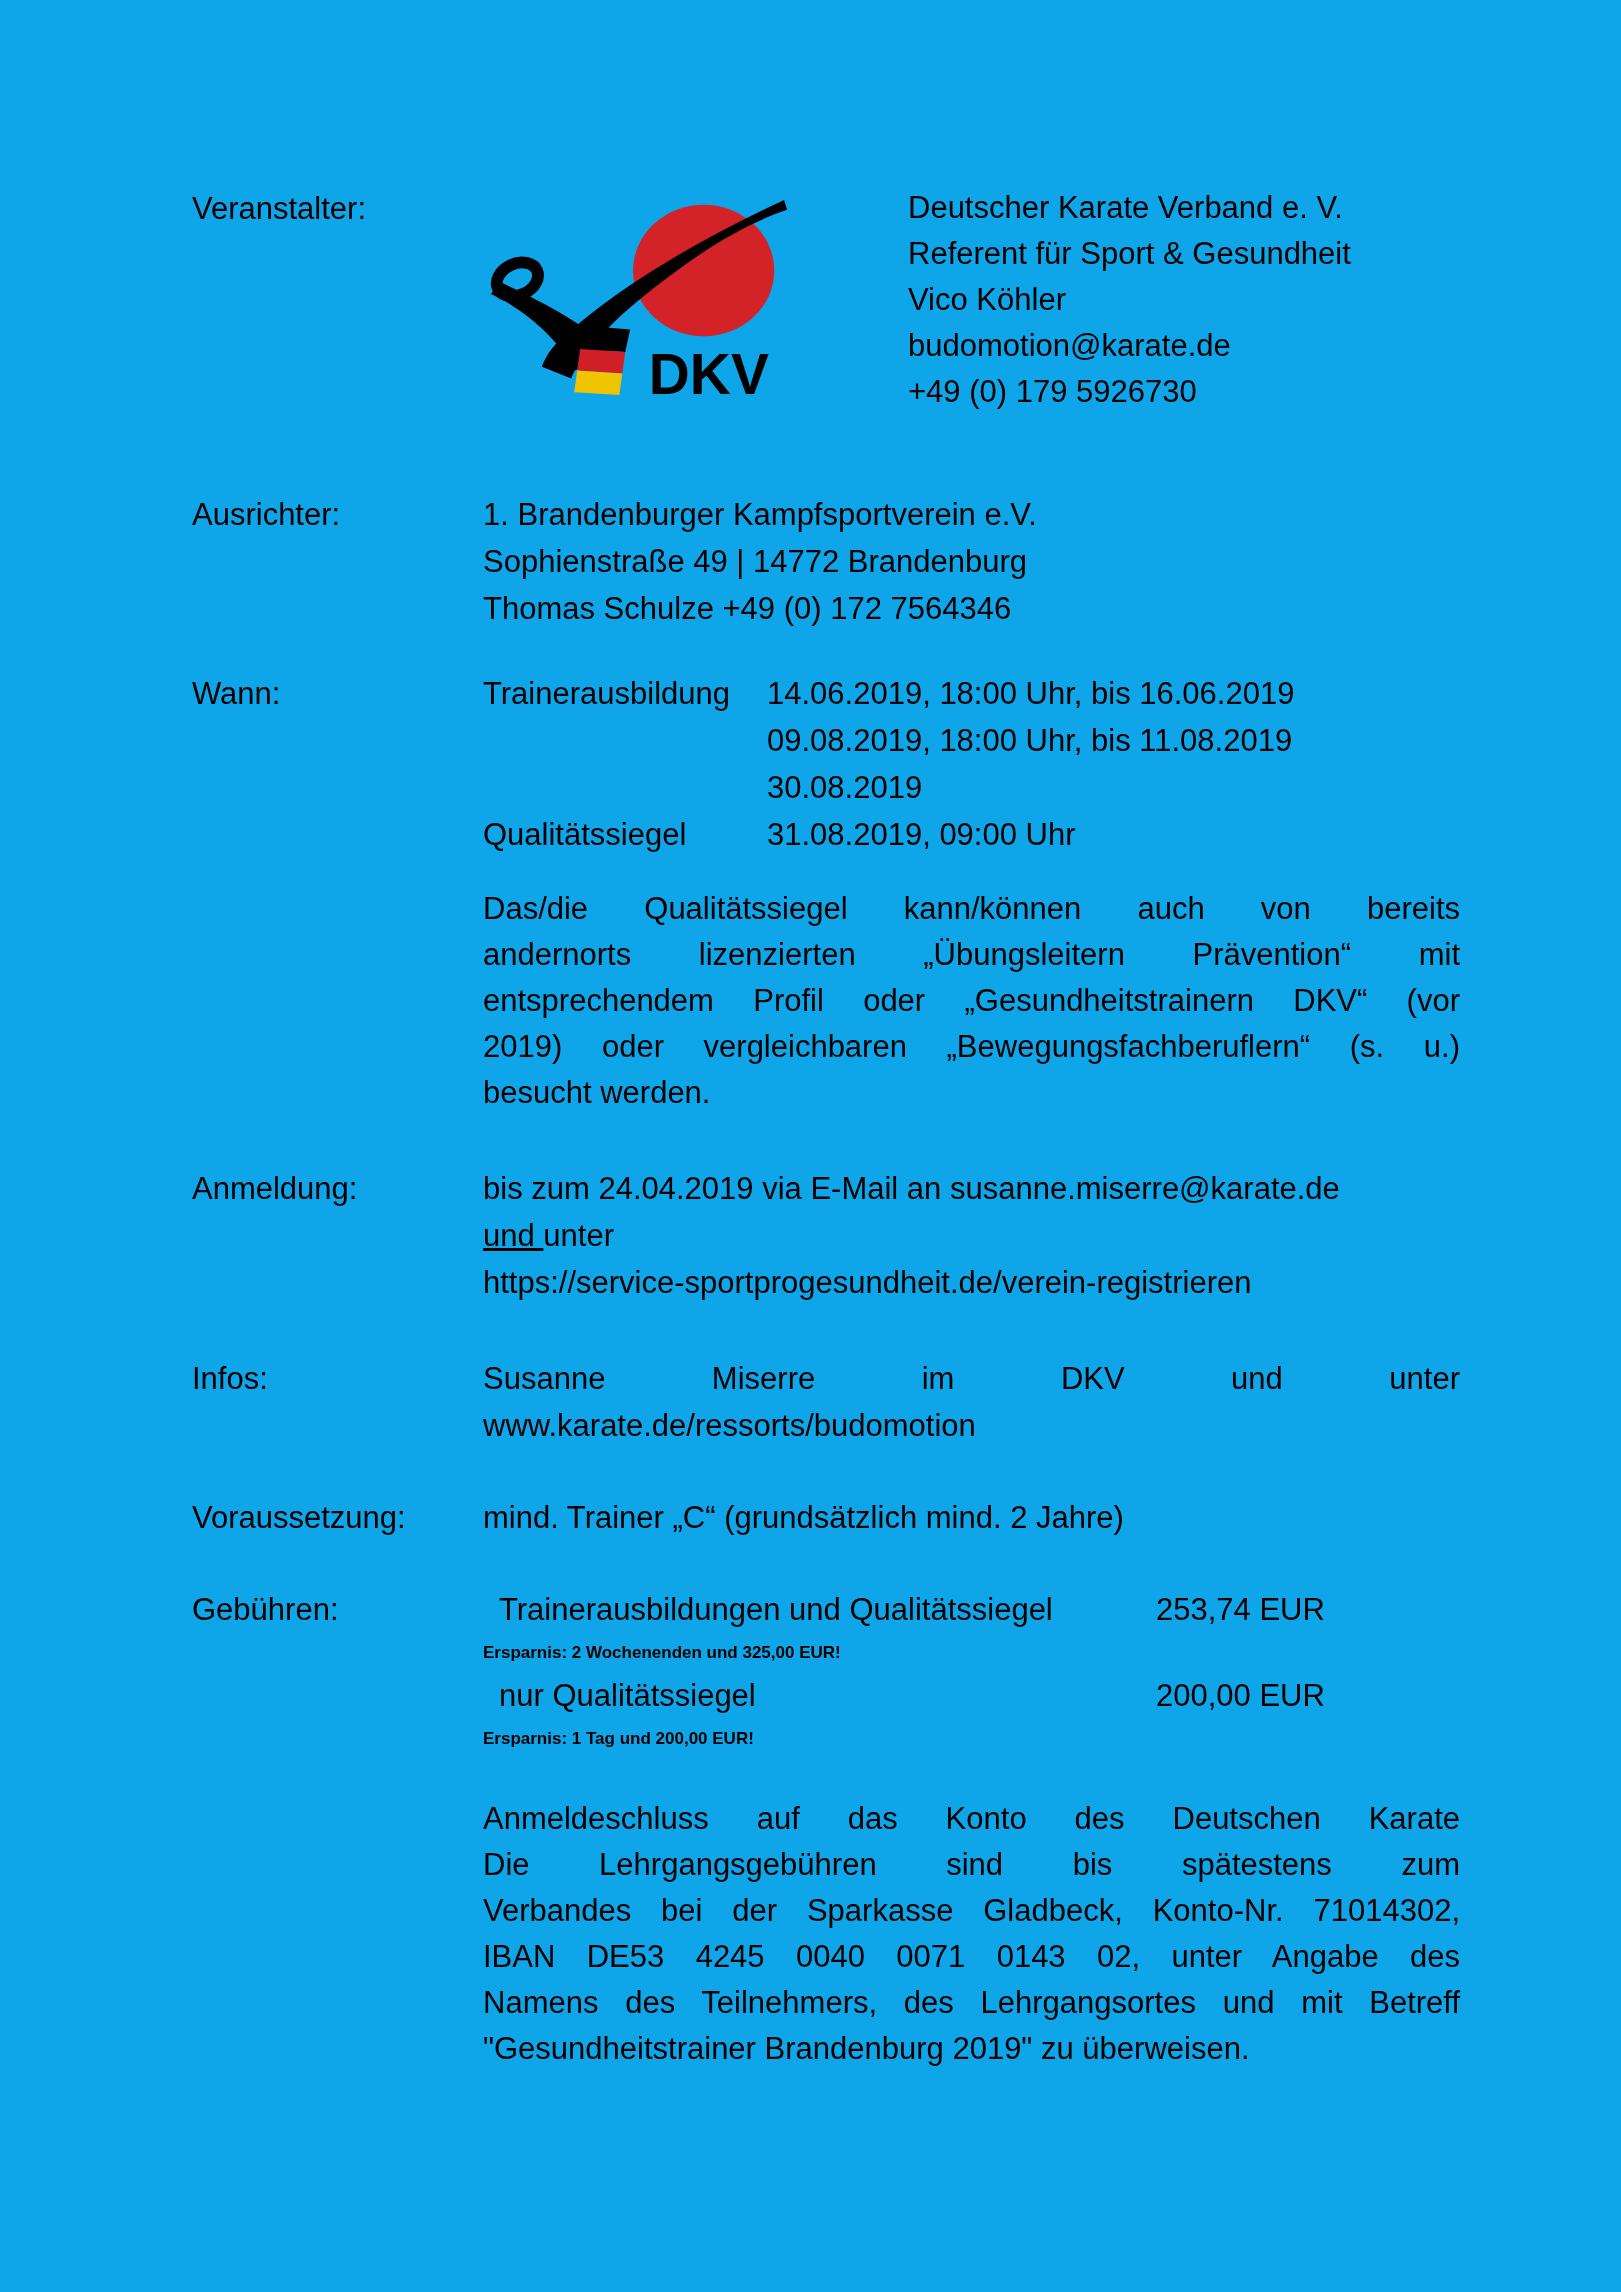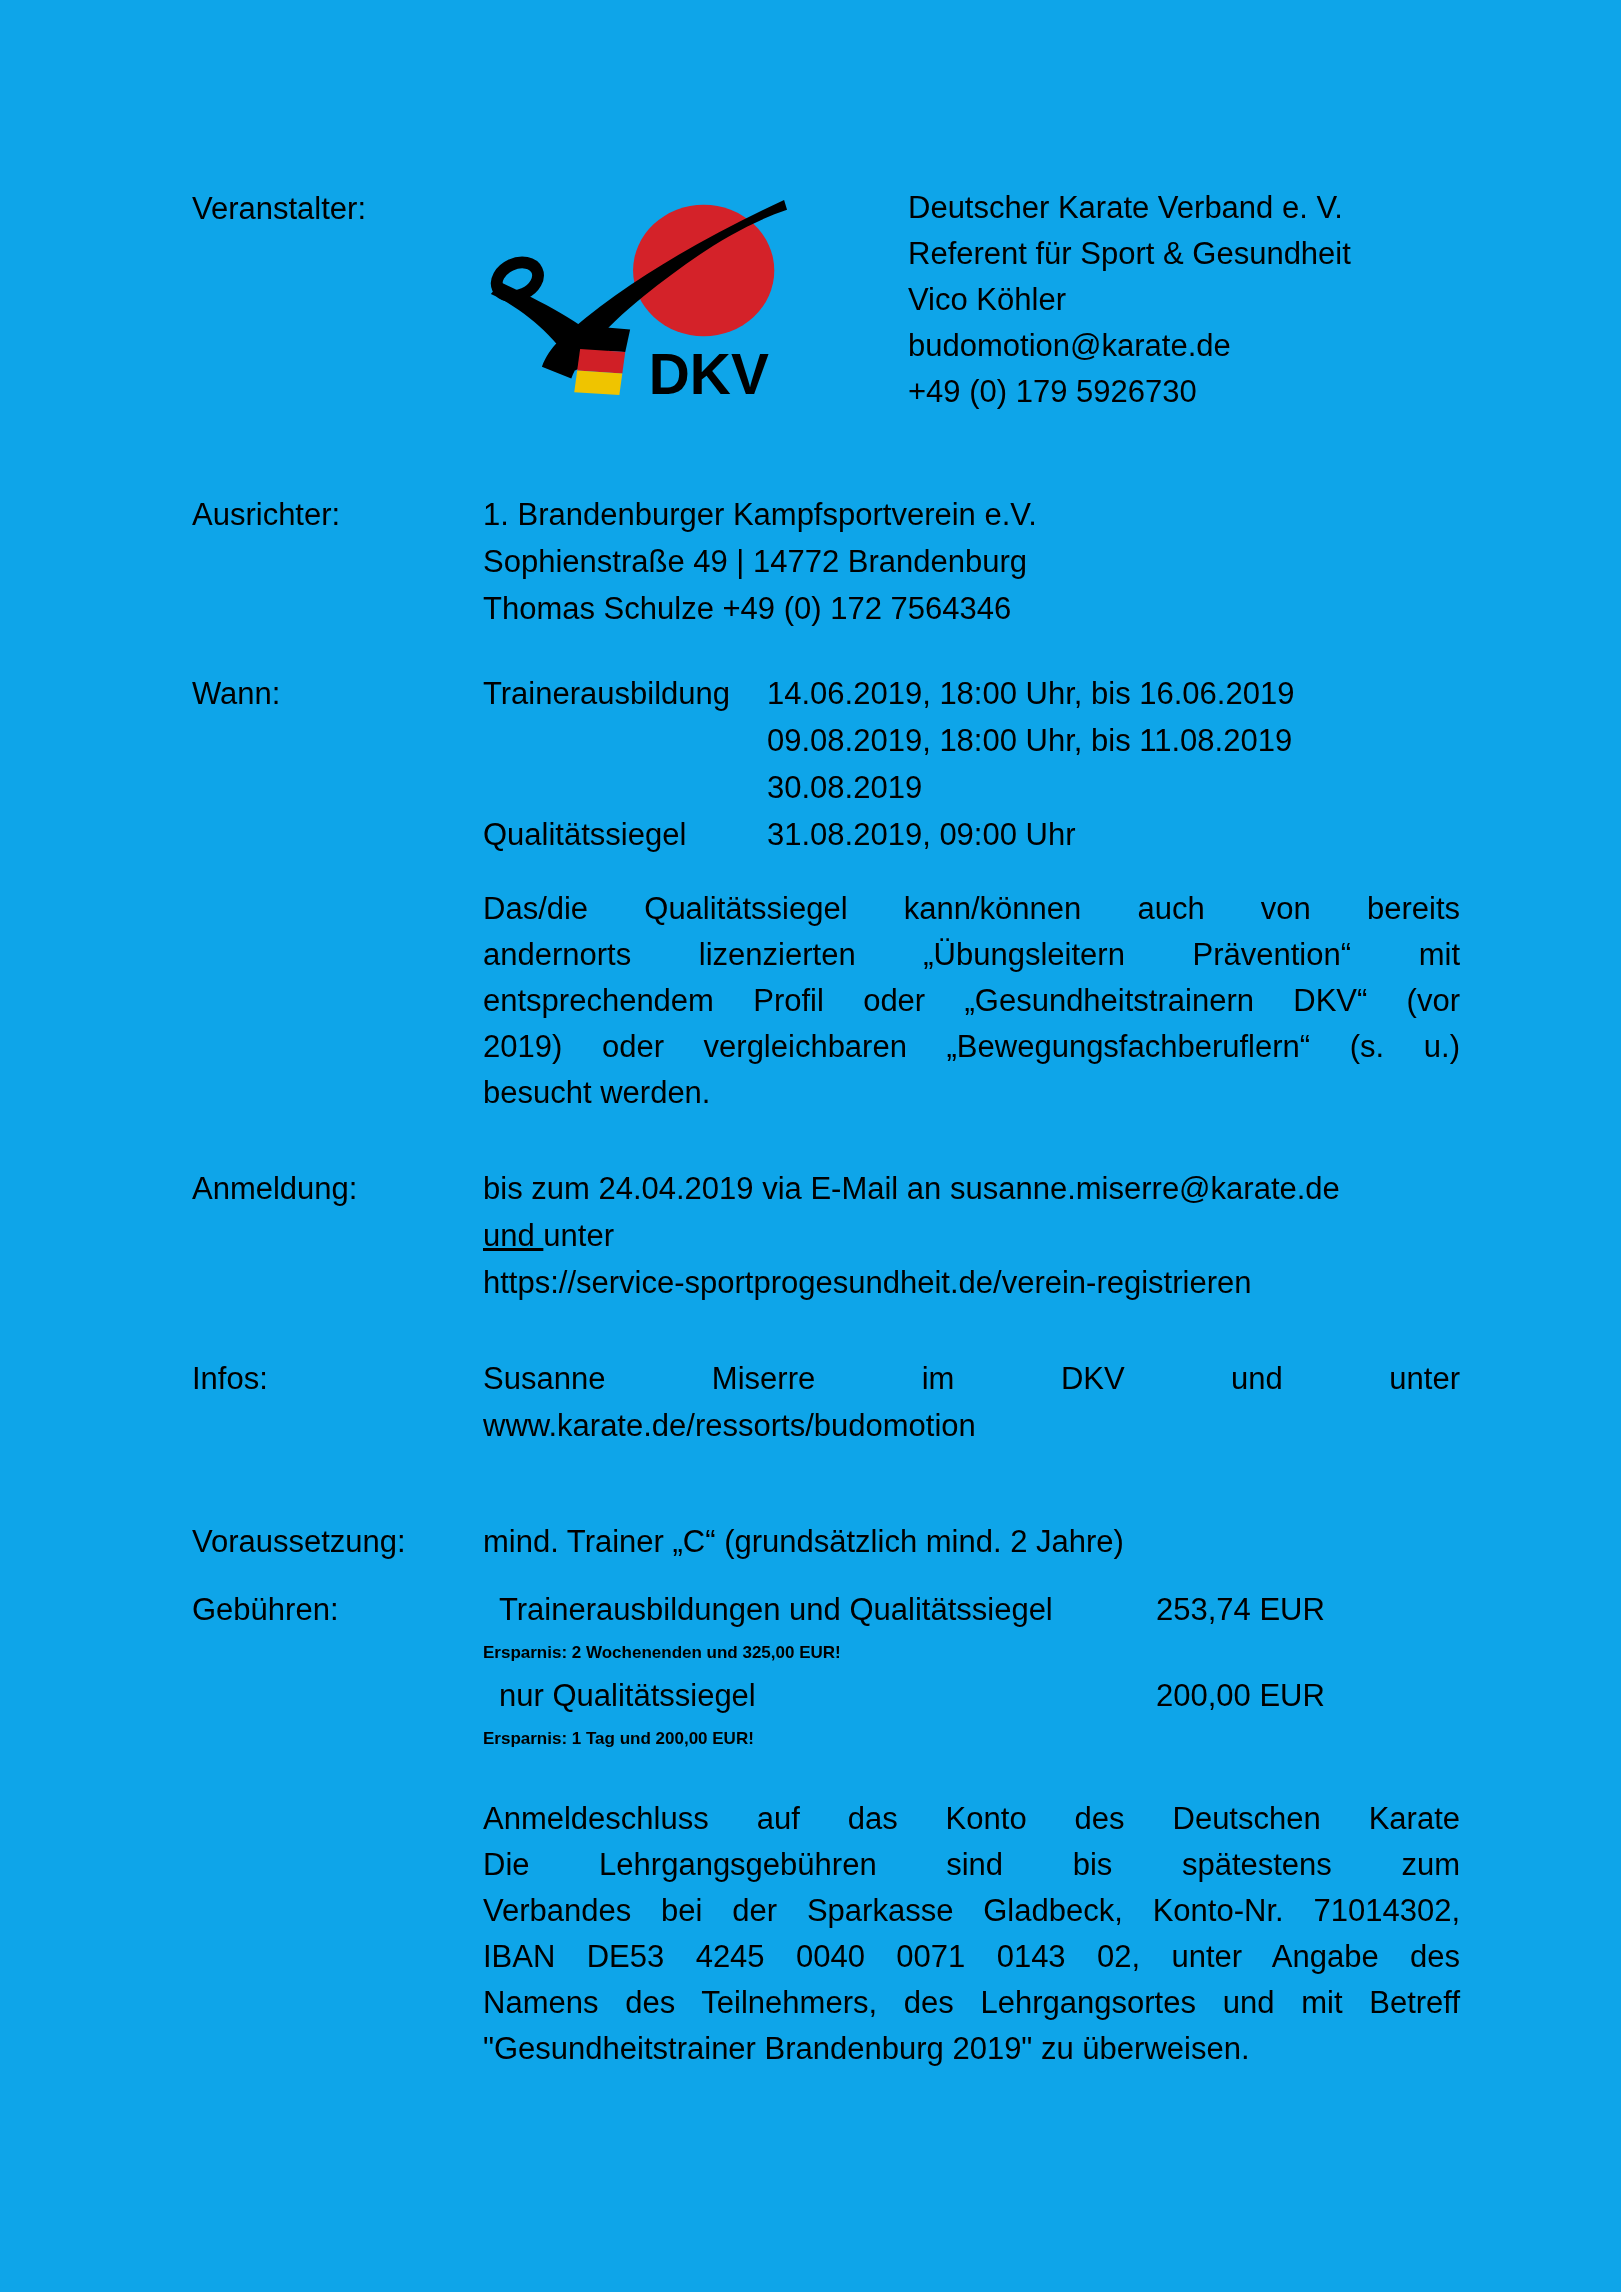--- a/index.html
+++ b/index.html
@@ -128,21 +128,21 @@
   </section>
 
   <section class="sec" style="top:1355px; height:98px;">
     <div class="label">Infos:</div>
     <div class="content">
       <div class="jline" style="line-height:47px;">Susanne Miserre im DKV und unter</div>
       <div class="line">www.karate.de/ressorts/budomotion</div>
     </div>
   </section>
 
-  <section class="sec" style="top:1494px; height:49px;margin-top:24px;">
+  <section class="sec" style="top:1494px; height:49px;">
     <div class="label">Voraussetzung:</div>
     <div class="content">
       <div class="line">mind. Trainer „C“ (grundsätzlich mind. 2 Jahre)</div>
     </div>
   </section>
 
   <section class="sec" style="top:1586px; height:176px;">
     <div class="label">Gebühren:</div>
     <div class="content">
       <div class="grow">

